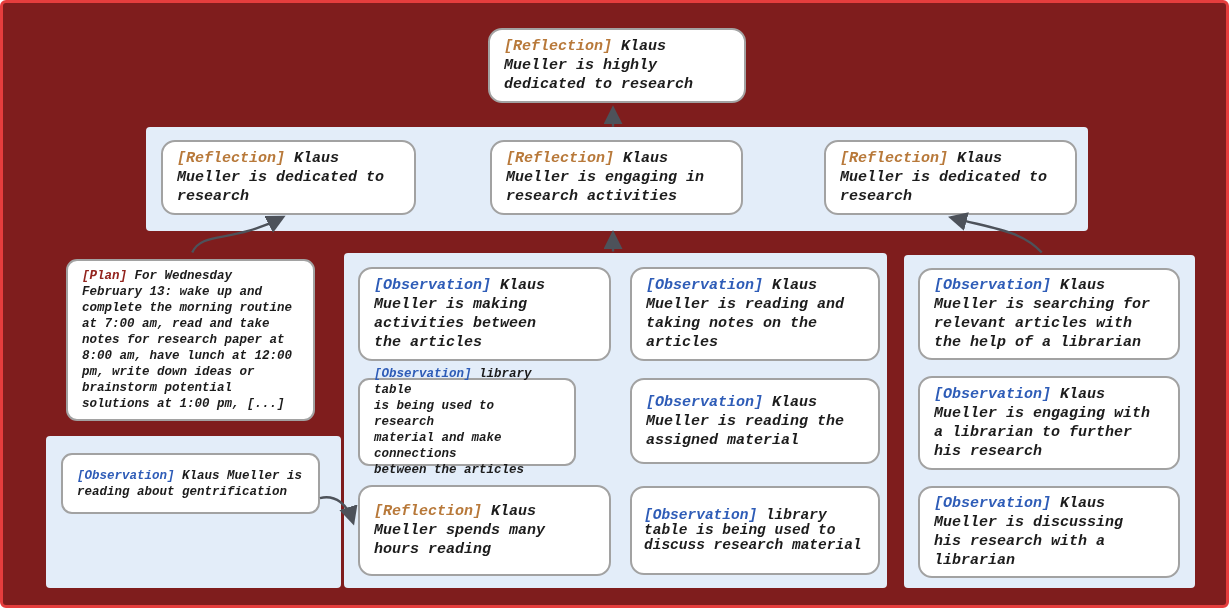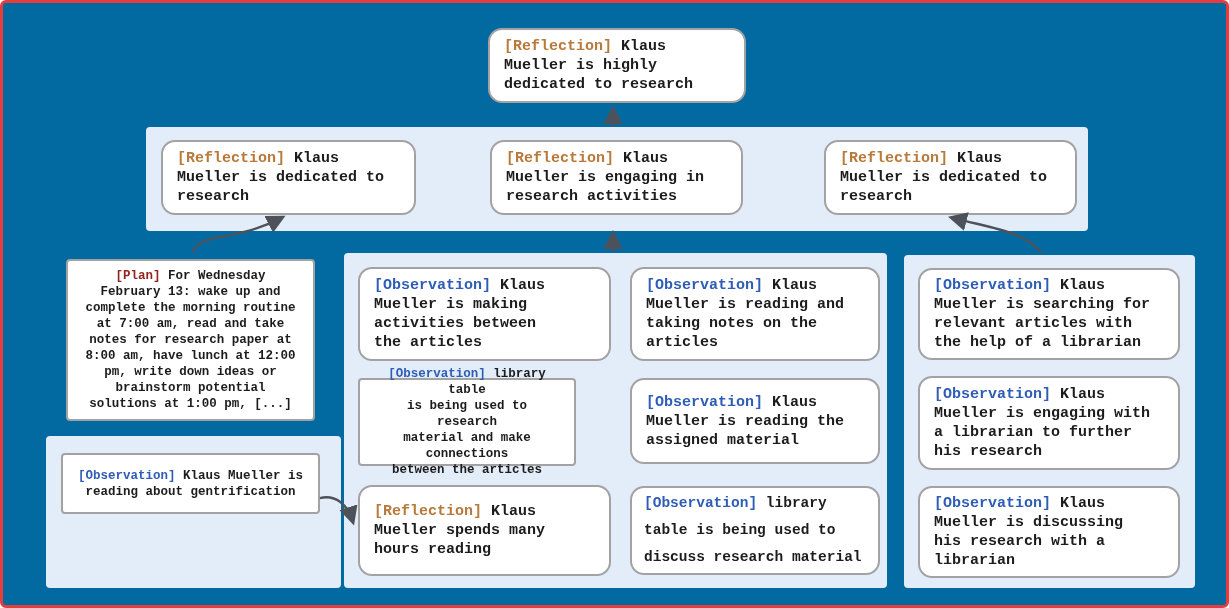--- a/index.html
+++ b/index.html
@@ -7,34 +7,35 @@
     --band:#e3edf9;
     --box-border:#a2a2a2;
     --text:#1c1c1c;
     --arrow:#4d525a;
     --reflection-tag:#b8793a;
     --plan-tag:#93231d;
     --observation-tag:#2e5cb7;
   }
   html,body{margin:0;padding:0;background:#ffffff;}
   .canvas{
-    position:relative;width:1229px;height:608px;background:#0369a1;
+    position:relative;width:1229px;height:608px;background:#7f1d1d;
     border:3px solid var(--frame);border-radius:6px;box-sizing:border-box;overflow:hidden;
     font-family:"Liberation Mono","DejaVu Sans Mono",monospace;
+    font-style:italic;
   }
   .band{position:absolute;background:var(--band);border-radius:4px;}
   .node{
     position:absolute;background:#fff;border:2px solid var(--box-border);
     border-radius:14px;display:flex;align-items:center;box-sizing:border-box;
     color:var(--text);font-weight:bold;z-index:2;
   }
   .node .body{width:100%;}
   .big  {font-size:15px;  line-height:19px;padding:0 14px;}
-  .mid  {font-size:14.5px;line-height:27px;padding:0 12px;}
-  .small{font-size:12.5px;line-height:16px;padding:0 14px;border-radius:4px;text-align:center;}
+  .mid  {font-size:14.5px;line-height:15px;padding:0 12px;}
+  .small{font-size:12.5px;line-height:16px;padding:0 14px;border-radius:11px;}
   .tag{margin-right:1ch;}
   .t-reflection{color:var(--reflection-tag);}
   .t-plan{color:var(--plan-tag);}
   .t-observation{color:var(--observation-tag);}
   .txt{white-space:pre-line;}
   #arrows{position:absolute;left:0;top:0;width:100%;height:100%;pointer-events:none;z-index:3;}
   #arrows path.edge{fill:none;stroke:var(--arrow);stroke-width:2.4px;}
   #arrows .head{fill:var(--arrow);}
   .watermark{
     position:absolute;left:820px;top:536px;z-index:5;white-space:nowrap;

